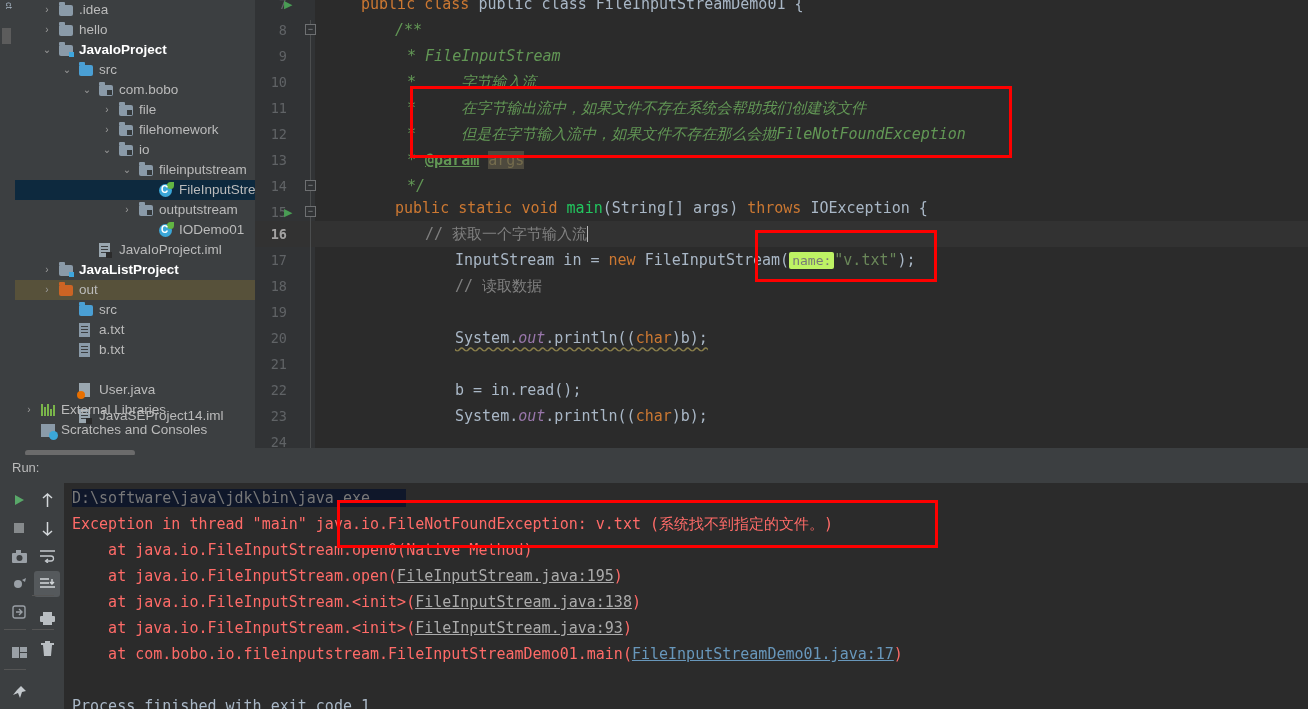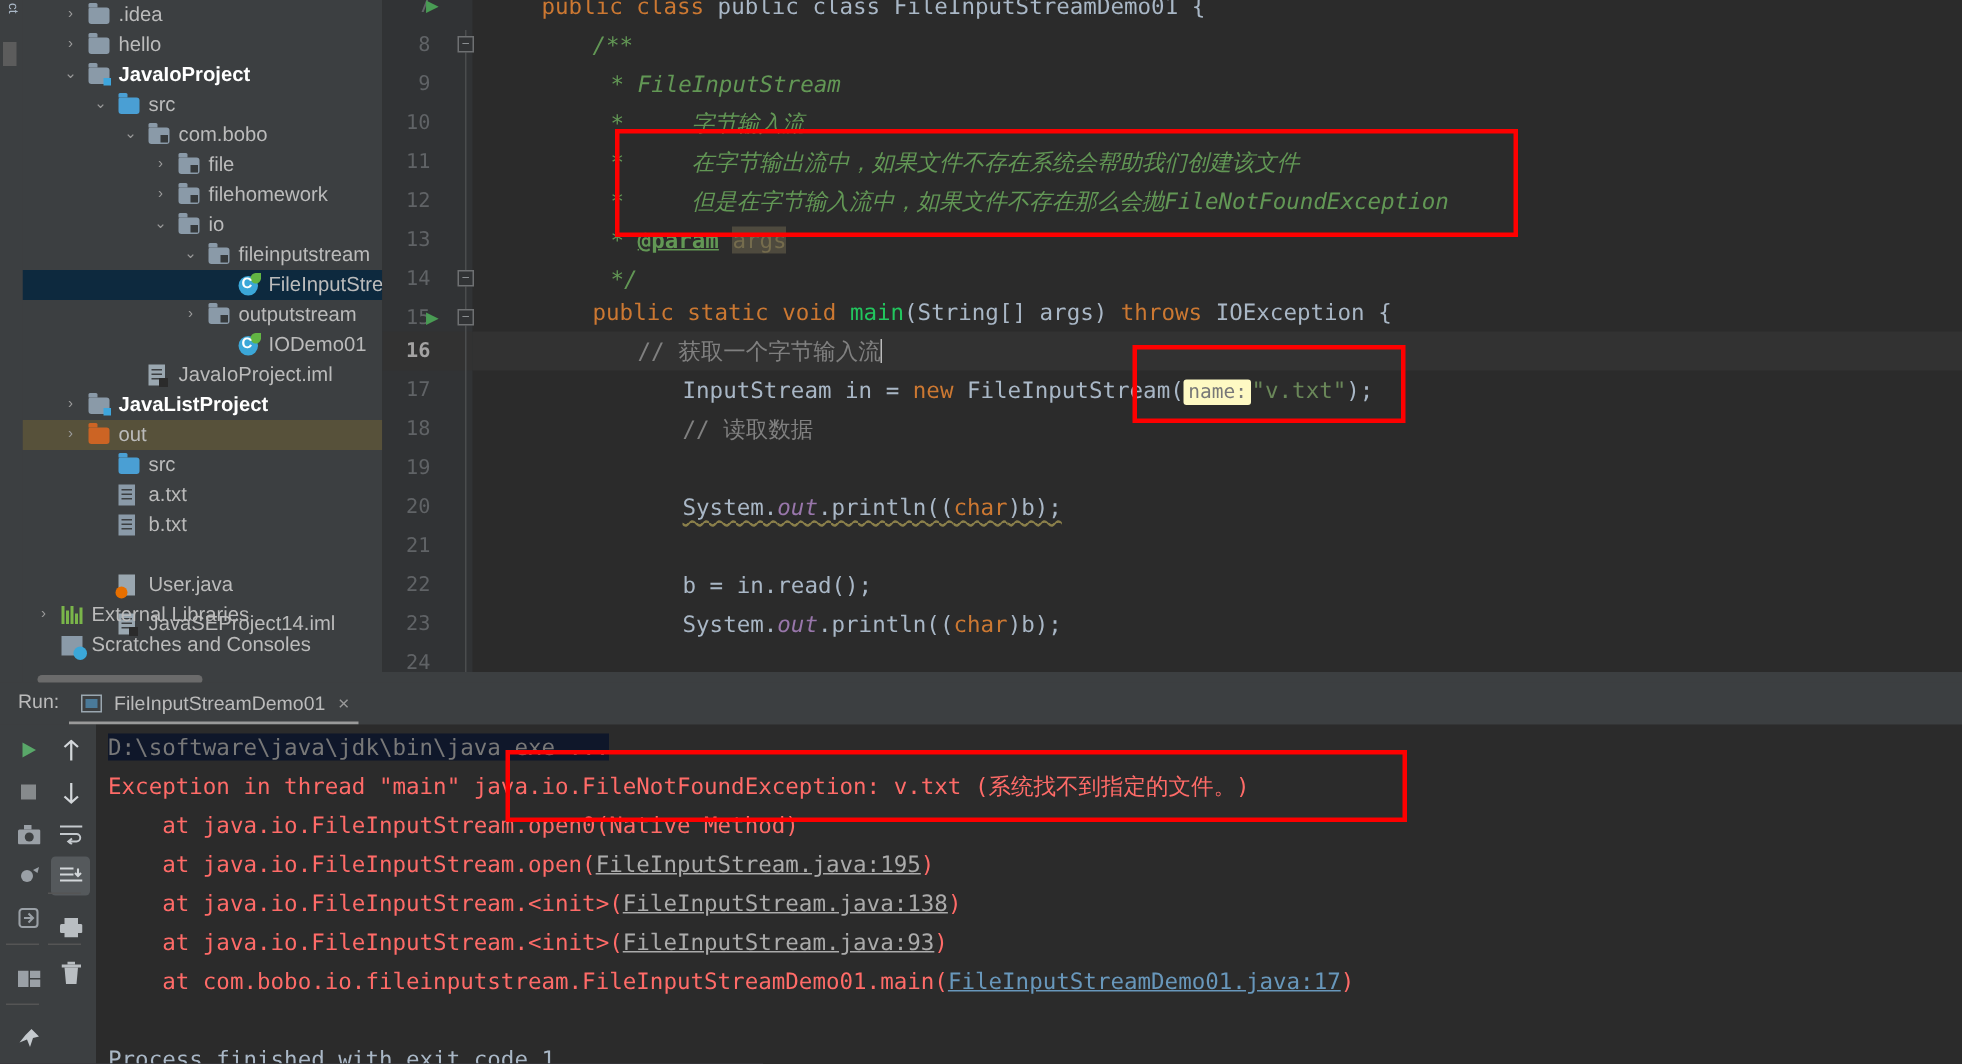--- a/index.html
+++ b/index.html
@@ -77,21 +77,21 @@
   .curline-bg { position:absolute; left:0; right:0; height:26px; background:#323232; }
   .k  { color:#cc7832; }    
   .cm { color:#629755; font-style:italic; }  
   .cl { color:#808080; }    
   .s  { color:#6a8759; }    
   .f  { color:#22c55e; }    
   .ty { color:#a9b7c6; }
   .st { color:#9876aa; font-style:italic; } 
   .tag{ color:#629755; font-weight:bold; text-decoration:underline; }
   .hl { background:#4e4a3e; color:#756c4d; }
-  .hint { background:#fef9c3; color:#787878; font-size:13px; padding:1px 3px; border-radius:2px; }
+  .hint { background:#bef264; color:#787878; font-size:13px; padding:1px 3px; border-radius:2px; }
   .wavy { text-decoration: underline wavy #8a7f4a; text-underline-offset:3px; }
   .caret { display:inline-block; width:1px; height:16px; background:#bbbbbb;
            vertical-align:-3px; }
 
   
   .redbox { position:absolute; border:3px solid #fe0000; pointer-events:none; }
 
   
   .runpanel { position:absolute; left:0; top:455px; width:1308px; height:254px; background:#3c3f41; }
   .runtabs { position:absolute; left:0; top:0; width:1308px; height:28px; }
@@ -376,27 +376,20 @@
 
       <div class="cline" style="top:377px;left:140px;"><span class="ty">b = in.read();</span></div>
 
       <div class="cline" style="top:403px;left:140px;"><span class="ty">System.</span><span class="st">out</span><span class="ty">.println((</span><span class="k">char</span><span class="ty">)b);</span></div>
     </div>
   </div>
 
   <div class="runpanel">
     <div class="runtabs">
       <div class="runlabel">Run:</div>
-      <div class="runtab">
-        <span class="ti">
-            <i></i>
-          </span>
-        <span>FileInputStreamDemo01</span>
-        <span class="cx">×</span>
-      </div>
     </div>
     <div class="runtools">
         <div class="tbtn" style="left: 6px; top: 4px; display: flex; align-items: center; justify-content: center;">
           <svg width="14" height="14" viewBox="0 0 14 14">
             <polygon points="3,2 12,7 3,12" fill="#59a869"></polygon>
           </svg>
         </div>
         <div class="tbtn" style="left: 6px; top: 32px; display: flex; align-items: center; justify-content: center;">
           <svg width="12" height="12" viewBox="0 0 12 12">
             <rect x="1" y="1" width="10" height="10" fill="#868a8c"></rect>

